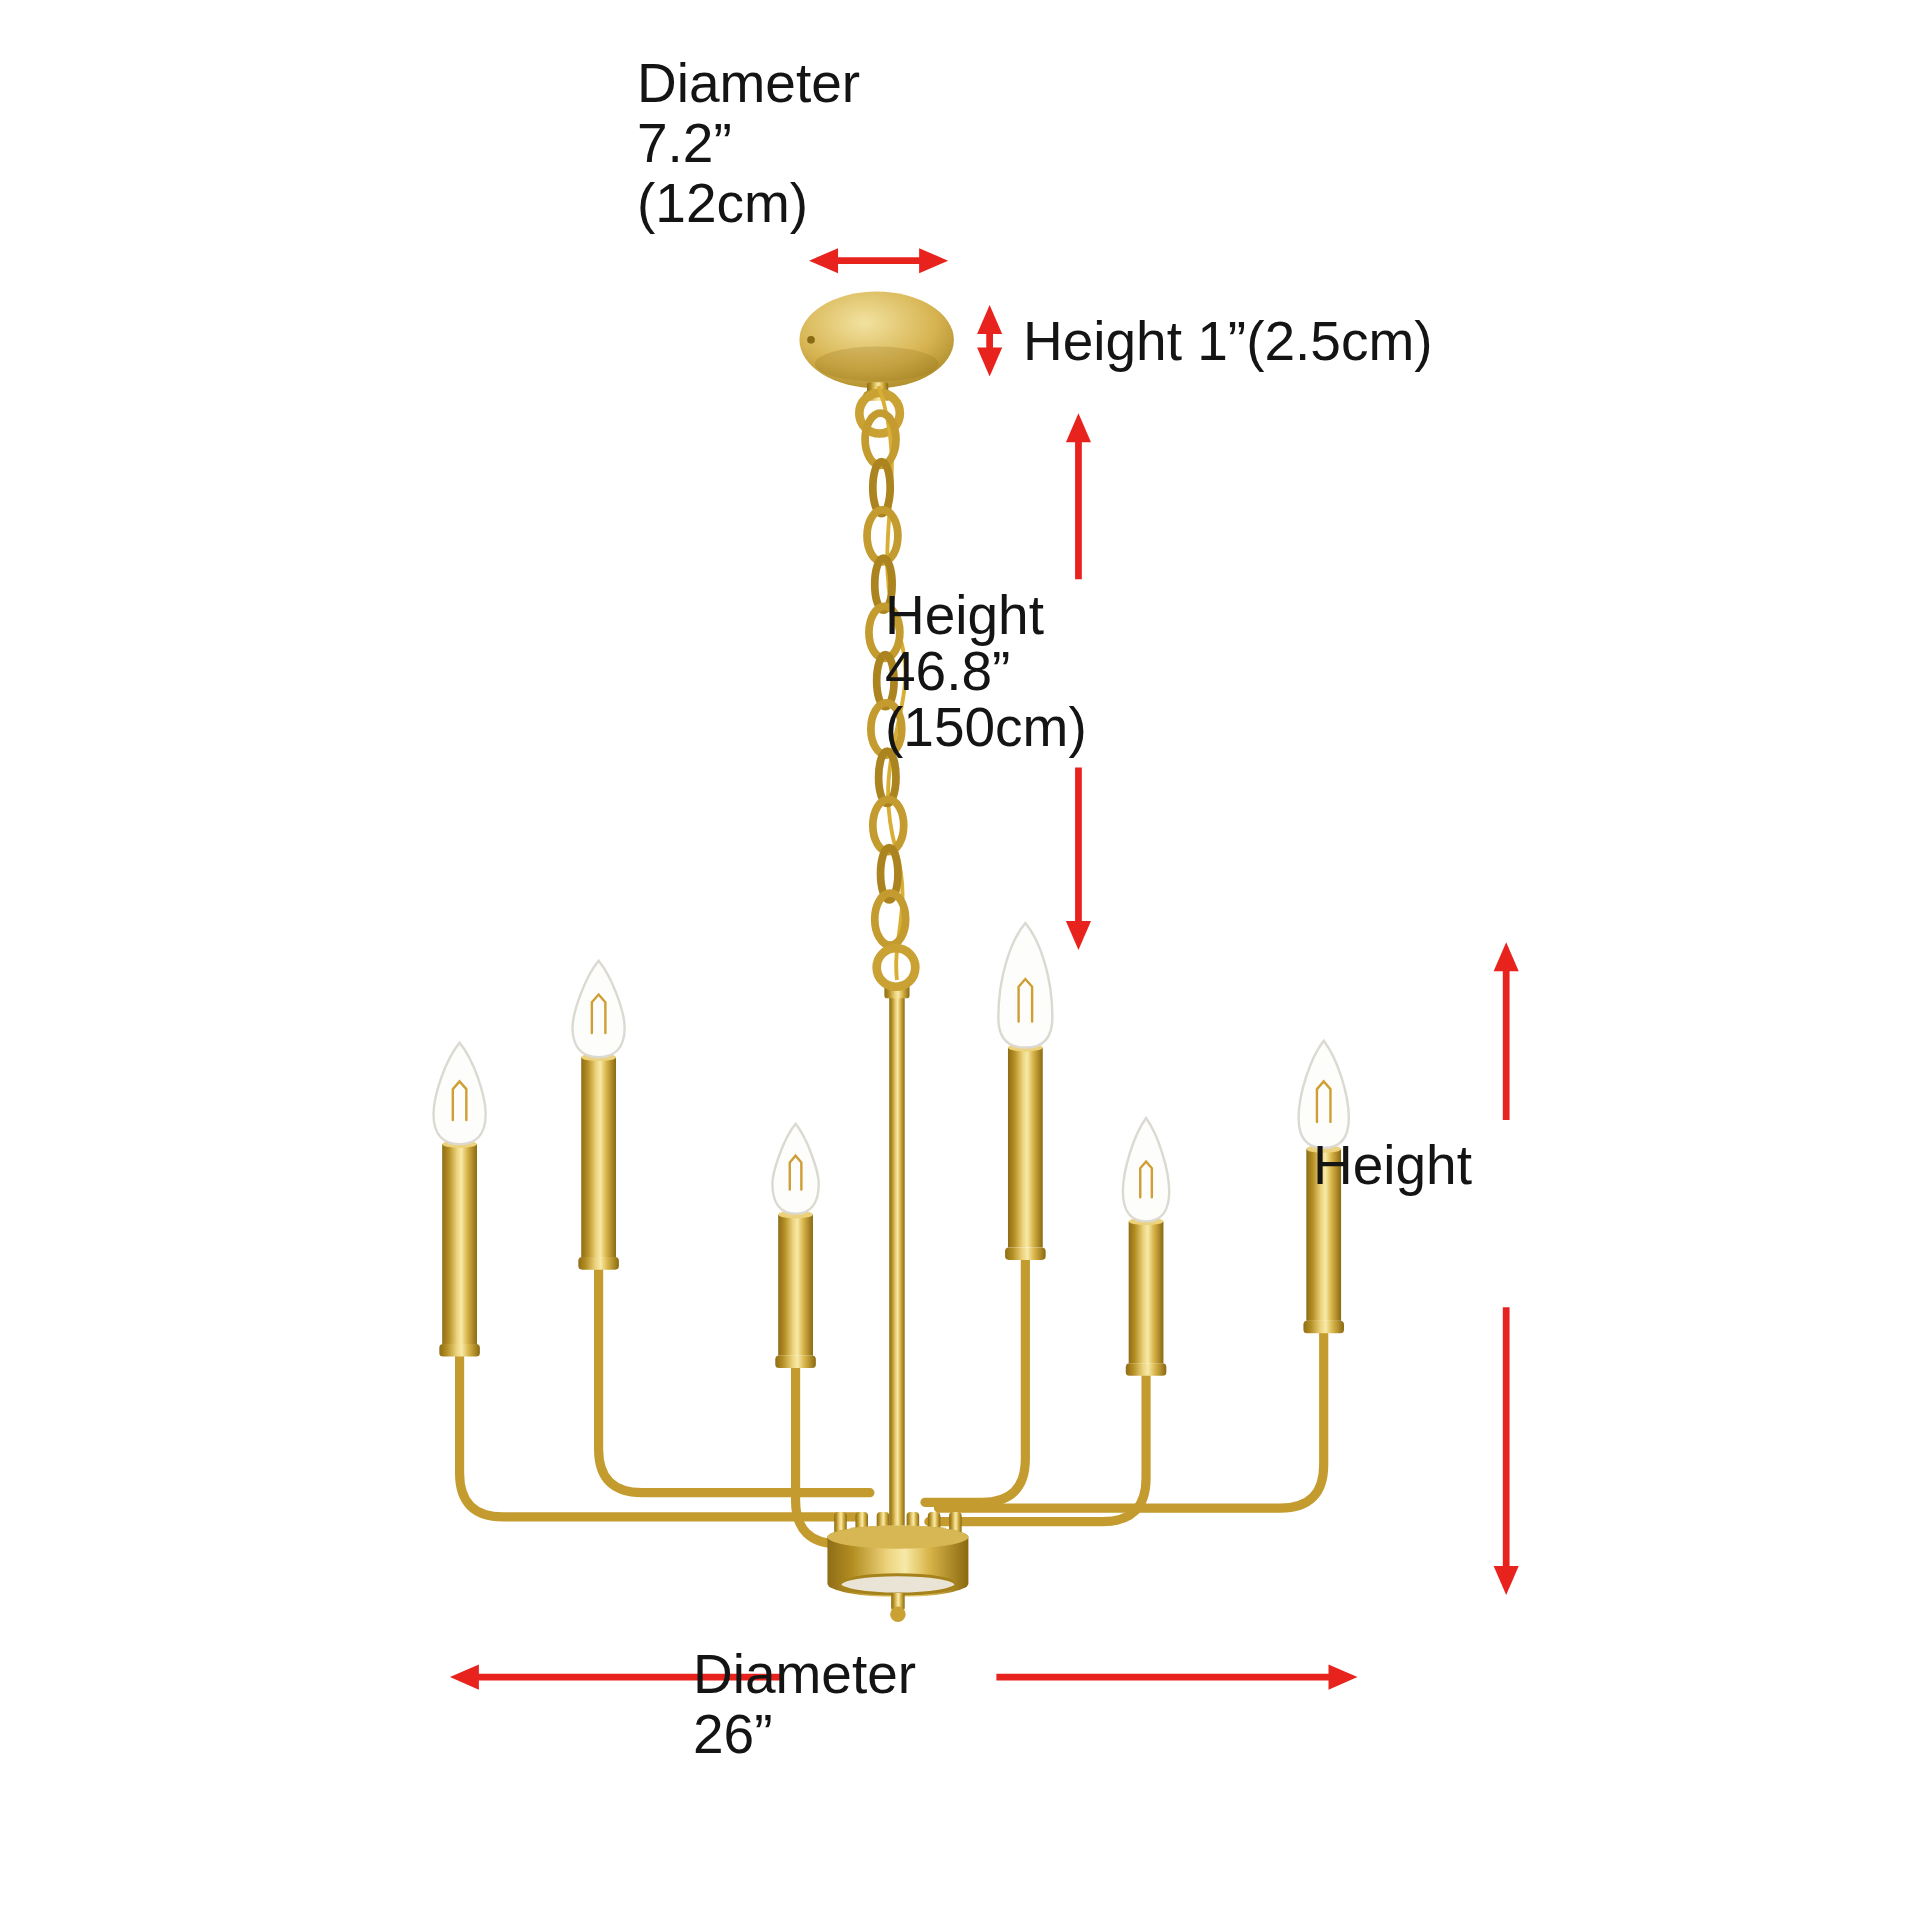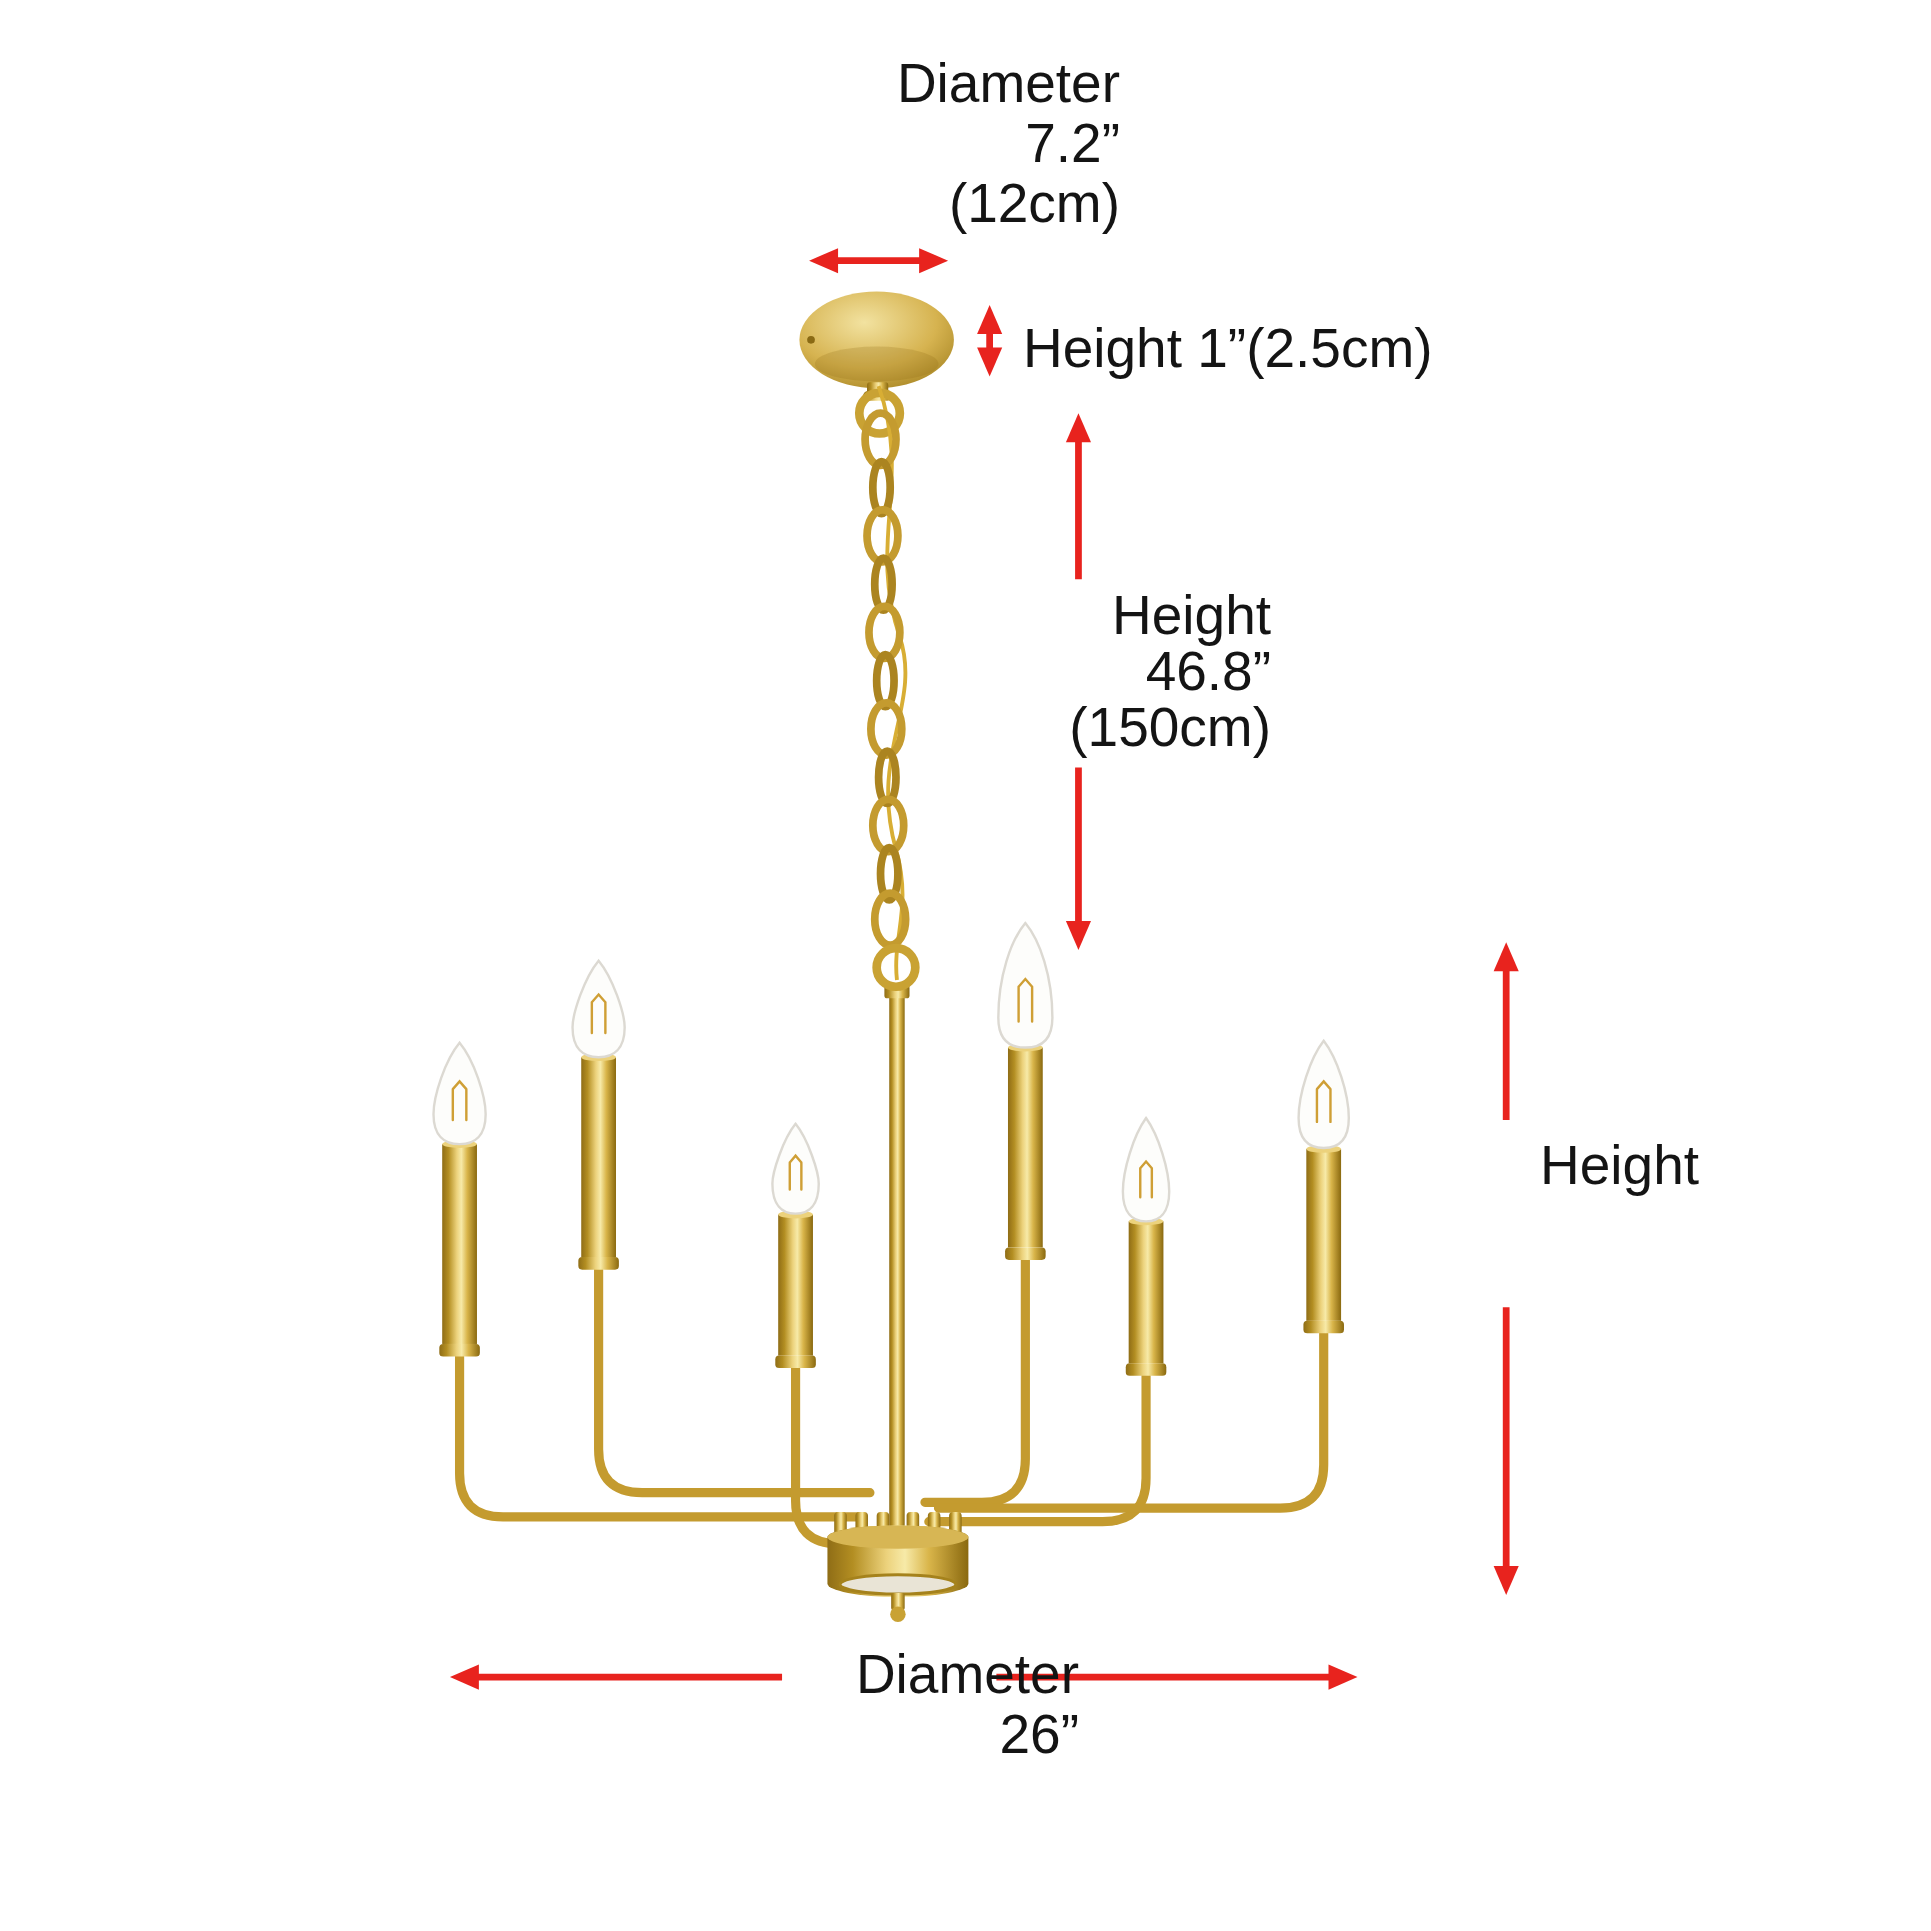--- a/index.html
+++ b/index.html
@@ -13,21 +13,21 @@
     position:relative;
     width:1931px;height:1931px;
     background:var(--bg);
     overflow:hidden;
     font-family:"Liberation Sans", sans-serif;
     color:var(--ink);
   }
   .stage svg{position:absolute;left:0;top:0;width:1931px;height:1931px;}
   .dim-label{
     position:absolute;
-    text-align:right;
+    text-align:left;
     font-size:55px;
     line-height:60px;
     font-weight:400;
     color:var(--ink);
     white-space:nowrap;
   }
   .dim-label span{display:block;}
   .tight{line-height:56px;}
   .single{text-align:left;}
   .red-line{stroke:var(--red);stroke-width:7;fill:none;}
@@ -214,21 +214,21 @@
       <polygon class="red-head" points="1406,1737 1376,1724 1376,1750"></polygon>
     </g>
   </svg>
 
   <div class="dim-label" style="left:637px;top:53px;width:483px;">
     <span>Diameter</span>
     <span>7.2”</span>
     <span>(12cm)</span>
   </div>
 
-  <div class="dim-label single" style="left:1023px;top:318px;">
+  <div class="dim-label single" style="left:1023px;top:311px;">
     <span>Height 1”(2.5cm)</span>
   </div>
 
   <div class="dim-label tight" style="left:885px;top:587px;width:386px;">
     <span>Height</span>
     <span>46.8”</span>
     <span>(150cm)</span>
   </div>
 
   <div class="dim-label tight" style="left:1313px;top:1137px;width:386px;">

